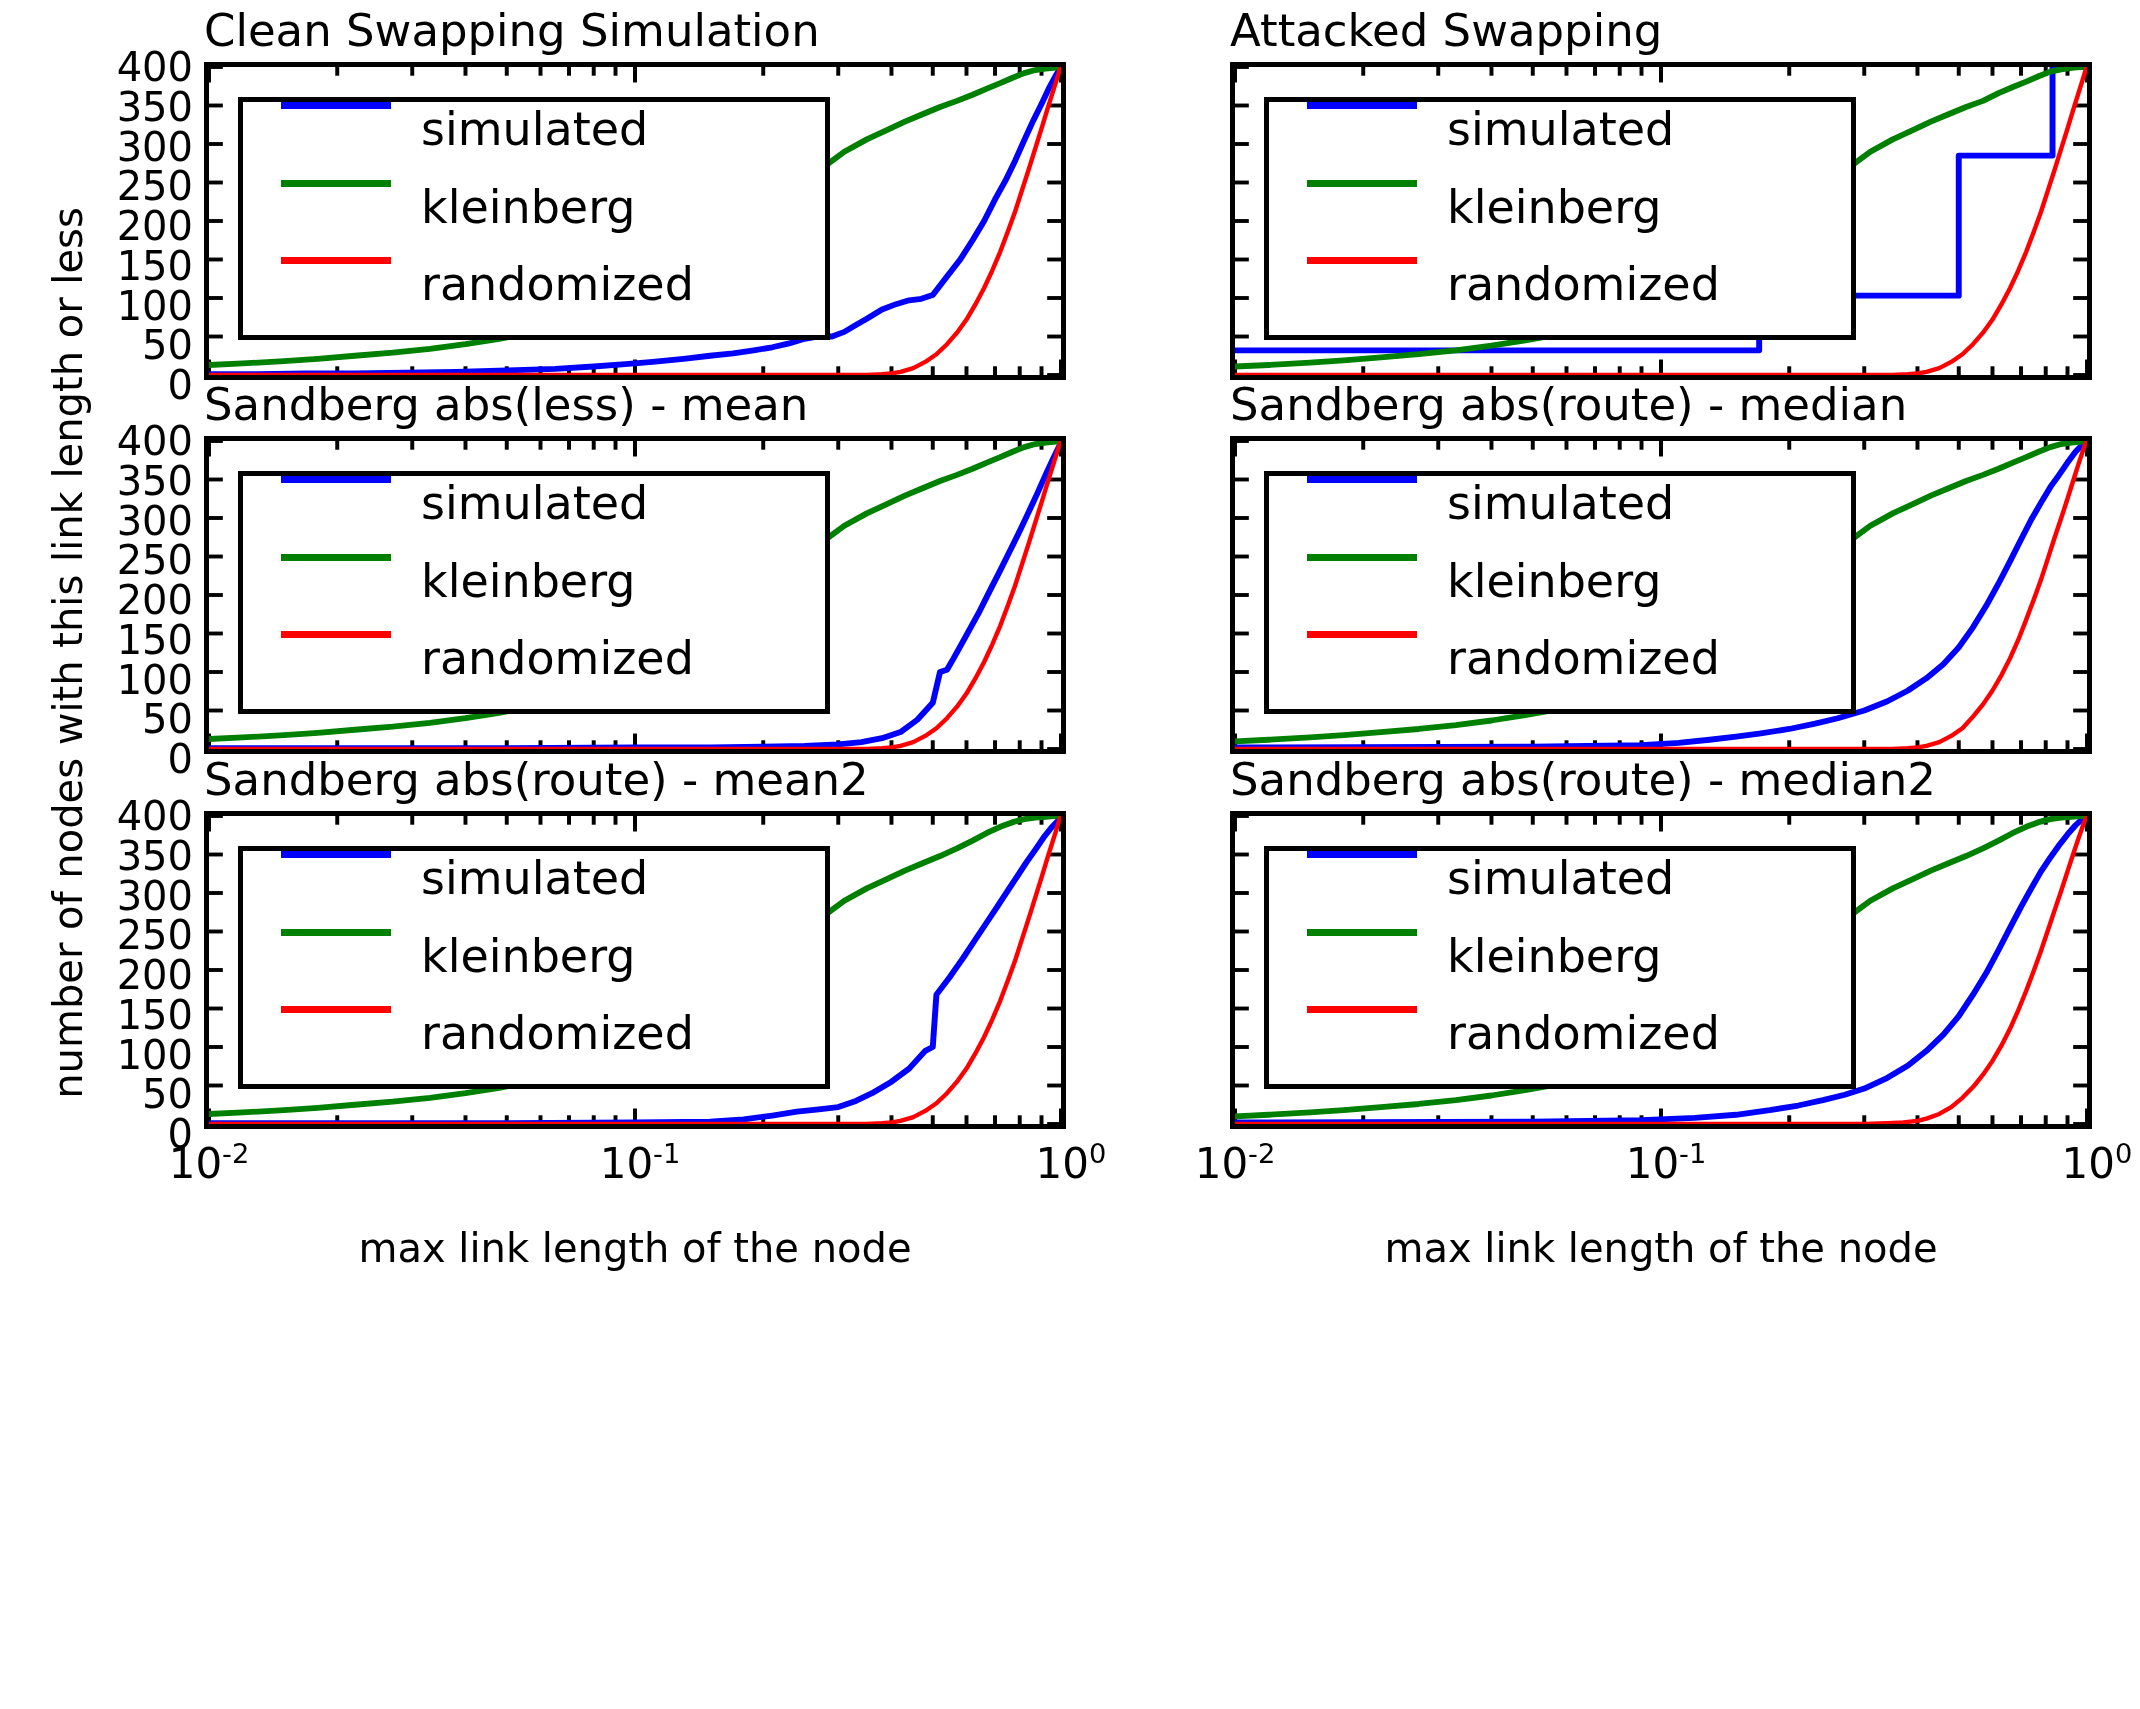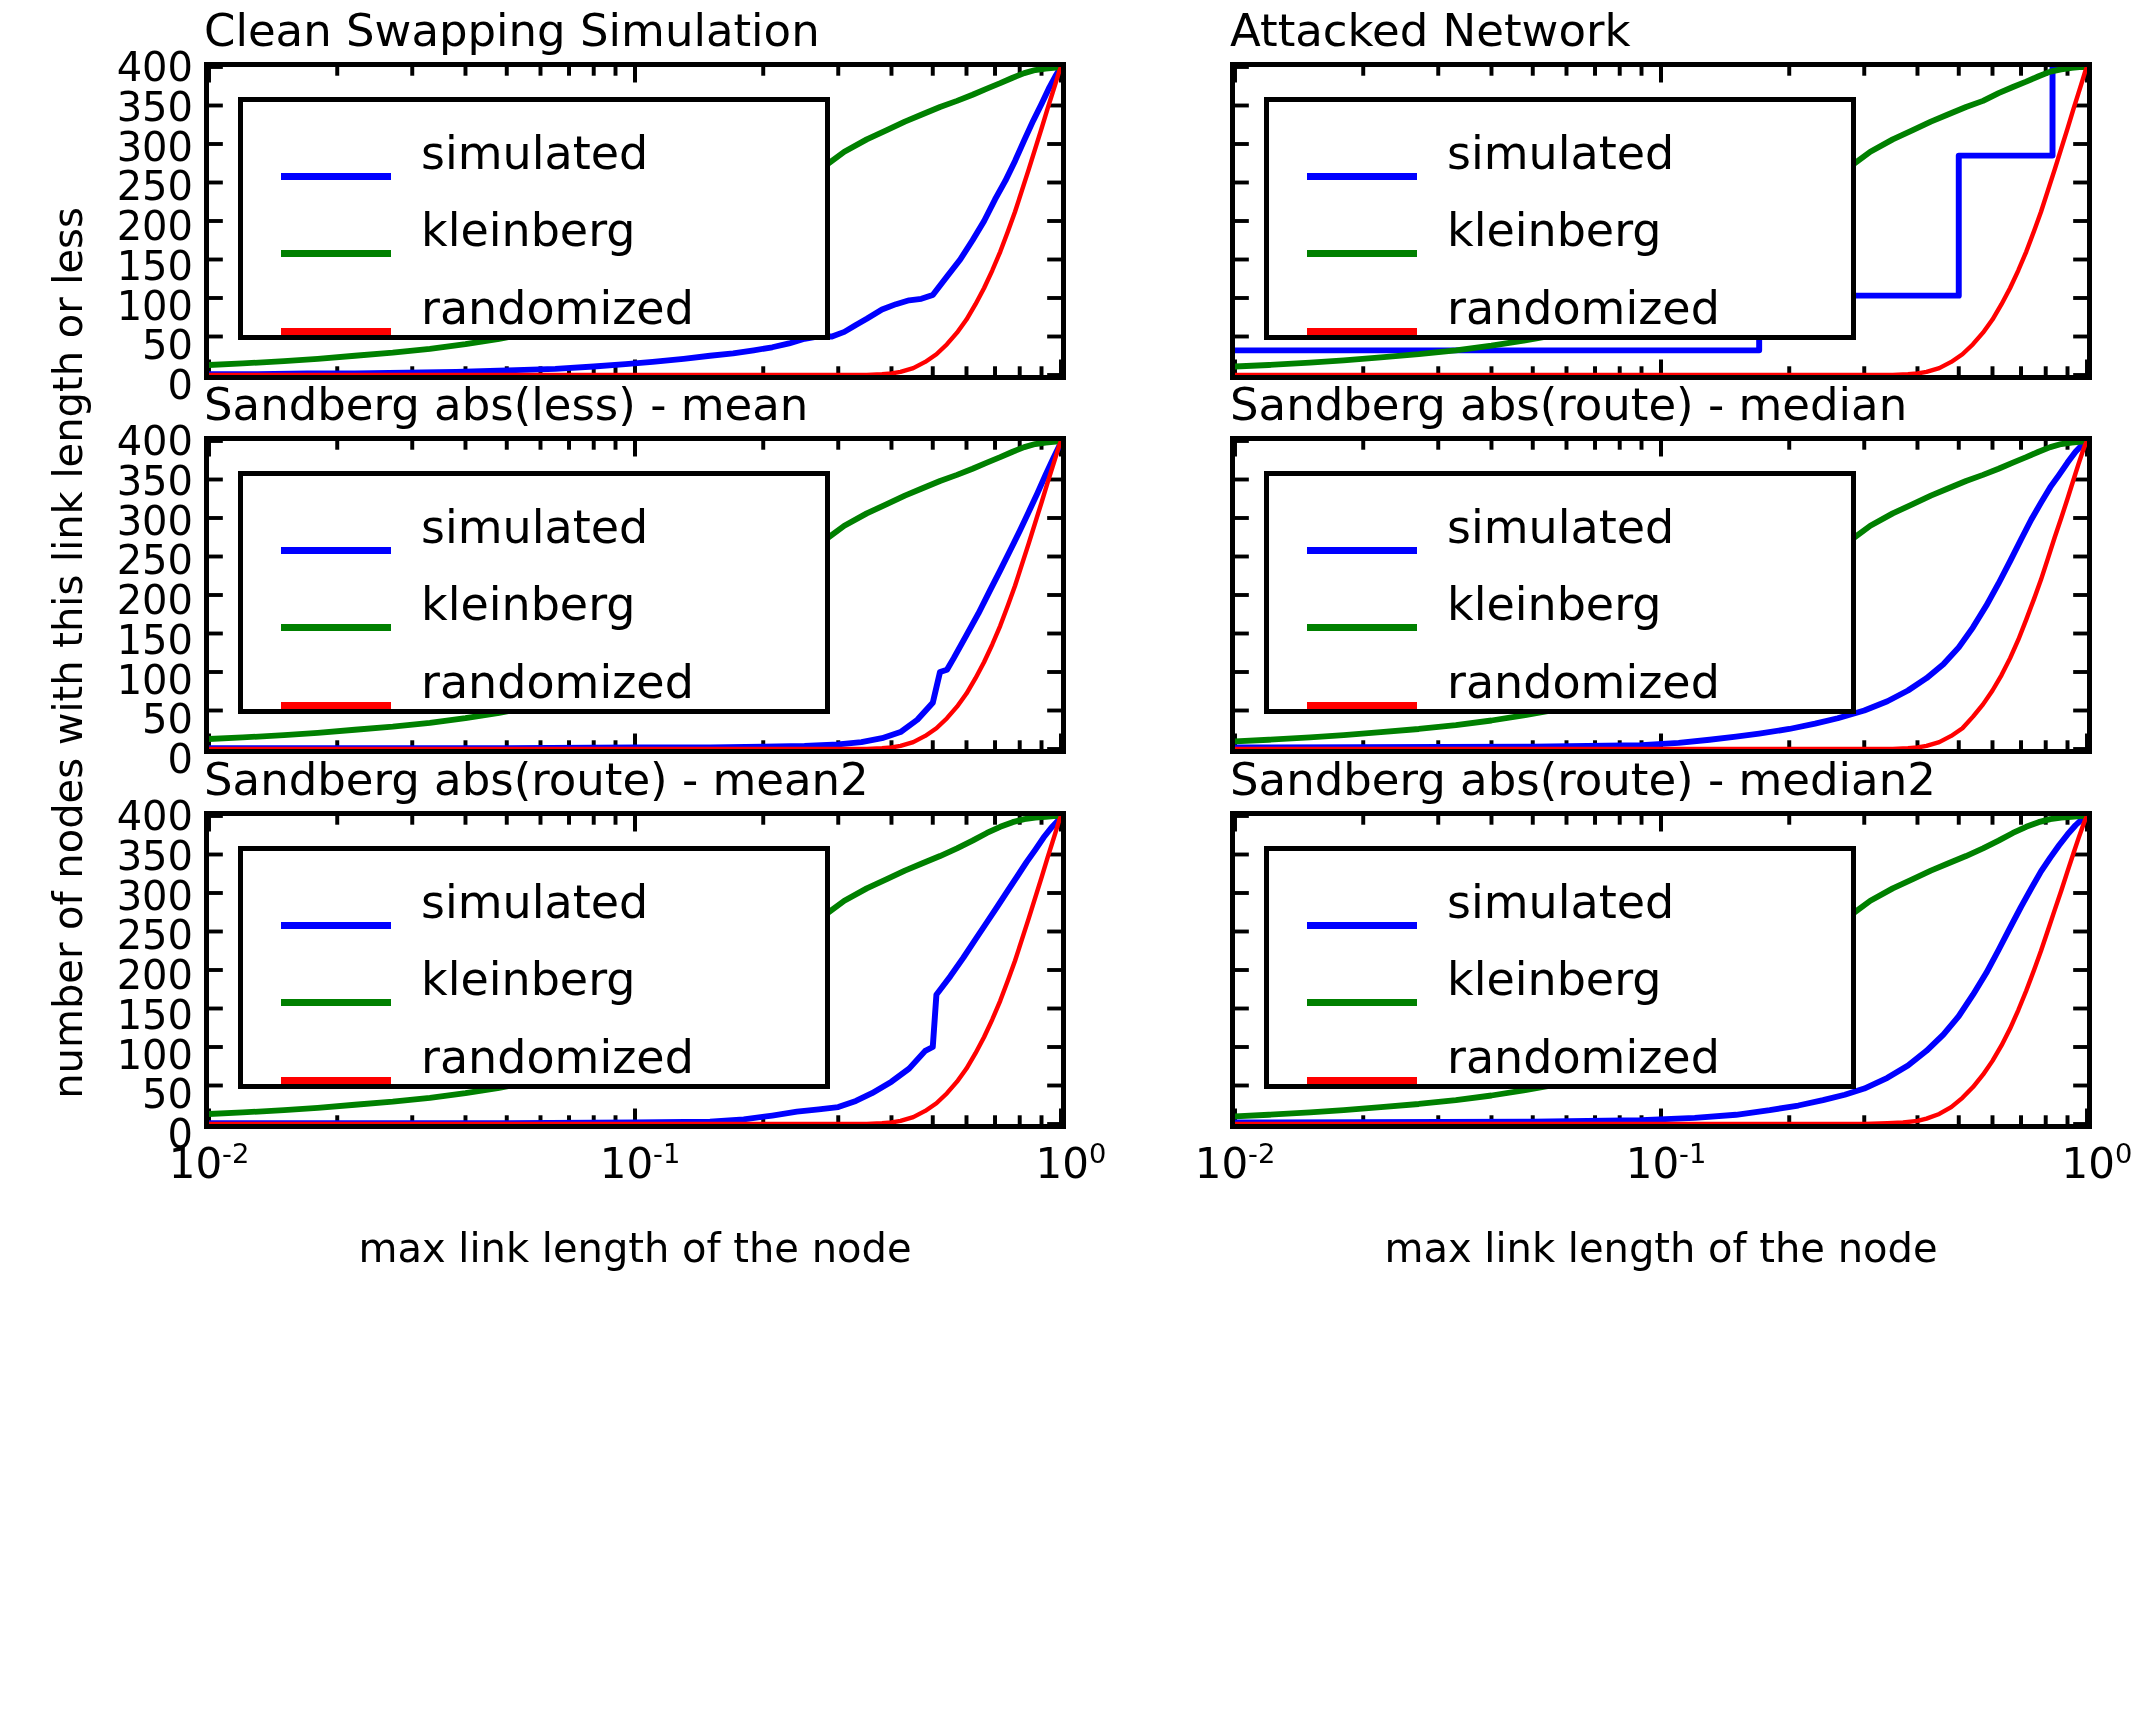--- a/index.html
+++ b/index.html
@@ -72,21 +72,21 @@
 
   .legend{
     position:absolute;
     box-sizing:border-box;
     border:5px solid #000;
     background:#fff;
     z-index:5;
   }
   .legend-row{
     display:flex;
-    align-items:flex-end;
+    align-items:flex-start;
     height:33.33%;
   }
   .legend-swatch{
     width:110px;
     height:7px;
     margin-left:38px;
     margin-right:30px;
     flex:0 0 auto;
   }
   .legend-text{
@@ -189,21 +189,21 @@
               <span class="legend-text">kleinberg</span>
             </div>
             <div class="legend-row">
               <span class="legend-swatch" style="background: rgb(255, 0, 0);"></span>
               <span class="legend-text">randomized</span>
             </div>
           </div>
         </div>
       </div>
       <div class="panel" style="left: 1230px; top: 62px; width: 862px; height: 318px;">
-        <div class="panel-title" style="top: -58px;">Attacked Network</div>
+        <div class="panel-title" style="top: -58px;">Attacked Swapping</div>
         <div class="axes" style="left: 0px; top: 0px; width: 862px; height: 318px;">
           <svg class="plotsvg" viewBox="0 0 862 318" preserveAspectRatio="none">
             <g stroke="#000000" stroke-width="4">
               <line x1="0" y1="318" x2="14" y2="318"></line>
               <line x1="862" y1="318" x2="848" y2="318"></line>
               <line x1="0" y1="278.25" x2="14" y2="278.25"></line>
               <line x1="862" y1="278.25" x2="848" y2="278.25"></line>
               <line x1="0" y1="238.5" x2="14" y2="238.5"></line>
               <line x1="862" y1="238.5" x2="848" y2="238.5"></line>
               <line x1="0" y1="198.75" x2="14" y2="198.75"></line>

